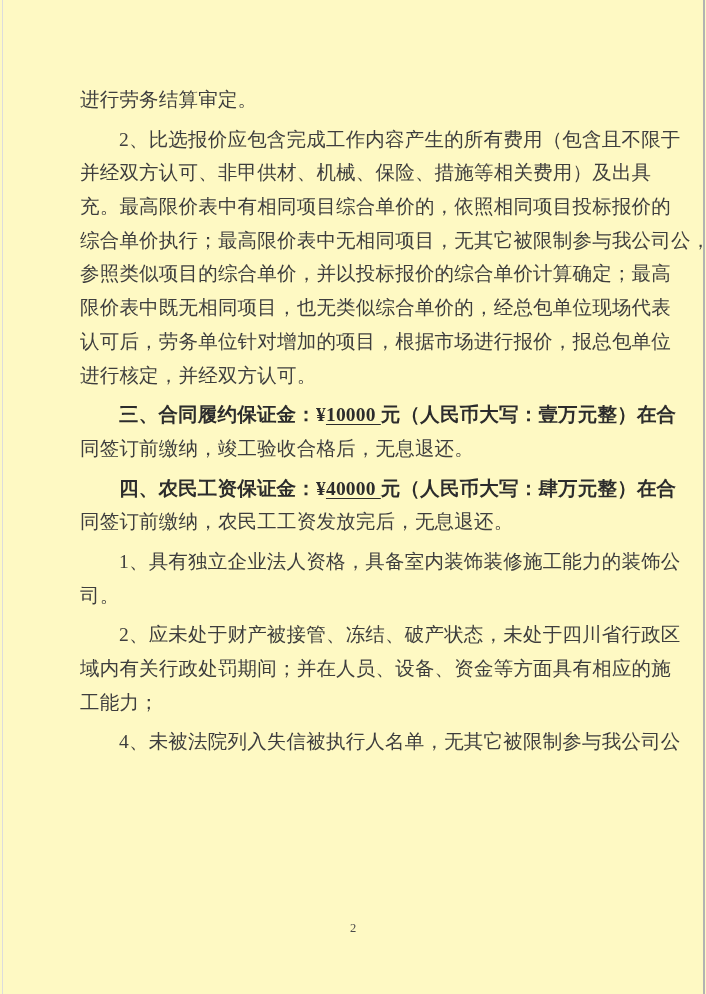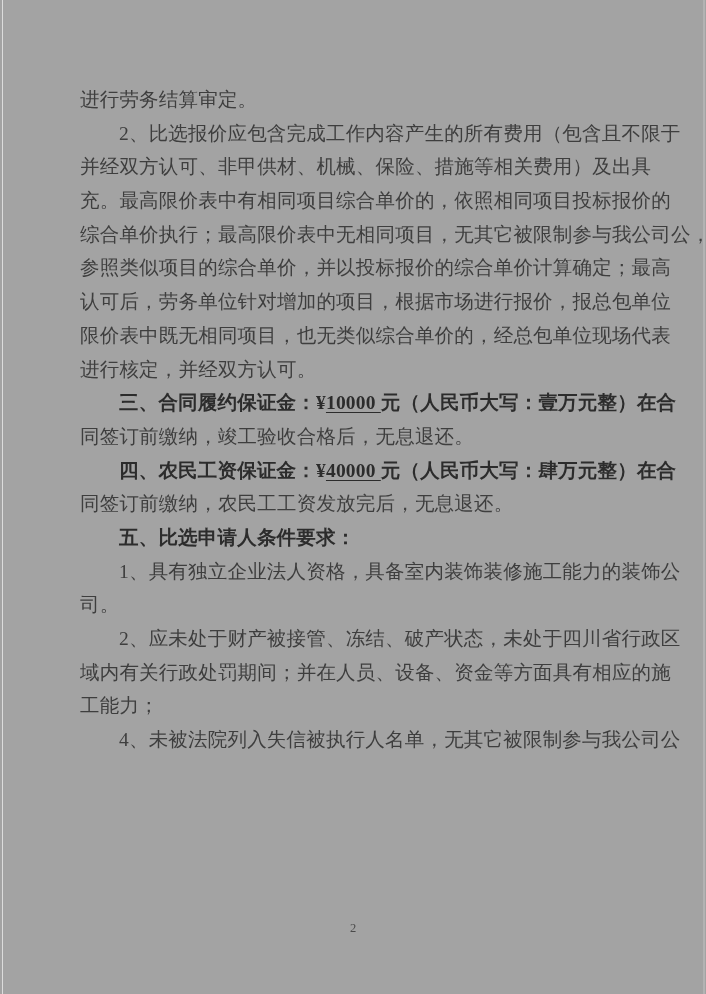--- a/index.html
+++ b/index.html
@@ -12,21 +12,21 @@
     background: #ffffff;
     position: relative;
     overflow: hidden;
     font-family: "Liberation Serif", "DejaVu Serif", serif;
   }
   .page {
     position: absolute;
     left: 0; top: 0;
     width: 706px;
     height: 994px;
-    background: #a3a3a3;
+    background: #fef9c3;
   }
   
   .edge-left {
     position: absolute;
     left: 2px; top: 0;
     width: 1px; height: 994px;
     background: #dcdcdc;
   }
   .edge-right {
     position: absolute;
@@ -43,20 +43,21 @@
     font-size: 19.5px;
     line-height: 33.7px;
     letter-spacing: 0.2px;
   }
   .line {
     white-space: nowrap;
     height: 33.7px;
   }
   .line.indent {
     padding-left: 39px;
+    margin-top: 6px;
   }
   .line.bold {
     font-weight: bold;
     color: #2c2c2c;
   }
   .seg-underline {
     text-decoration: underline;
     text-underline-offset: 3px;
     text-align: right;
   }
@@ -78,28 +79,27 @@
   <div class="edge-left"></div>
   <div class="edge-right"></div>
 
   <div class="doc-body">
       <div class="line">进行劳务结算审定。</div>
       <div class="line indent">2、比选报价应包含完成工作内容产生的所有费用（包含且不限于</div>
       <div class="line">并经双方认可、非甲供材、机械、保险、措施等相关费用）及出具</div>
       <div class="line">充。最高限价表中有相同项目综合单价的，依照相同项目投标报价的</div>
       <div class="line">综合单价执行；最高限价表中无相同项目，无其它被限制参与我公司公，</div>
       <div class="line">参照类似项目的综合单价，并以投标报价的综合单价计算确定；最高</div>
+      <div class="line">限价表中既无相同项目，也无类似综合单价的，经总包单位现场代表</div>
       <div class="line">认可后，劳务单位针对增加的项目，根据市场进行报价，报总包单位</div>
-      <div class="line">限价表中既无相同项目，也无类似综合单价的，经总包单位现场代表</div>
       <div class="line">进行核定，并经双方认可。</div>
       <div class="line indent bold"><span class="">三、合同履约保证金：¥</span><span class="seg-underline">10000 </span><span class="">元（人民币大写：壹万元整）在合</span></div>
       <div class="line">同签订前缴纳，竣工验收合格后，无息退还。</div>
       <div class="line indent bold"><span class="">四、农民工资保证金：¥</span><span class="seg-underline">40000 </span><span class="">元（人民币大写：肆万元整）在合</span></div>
       <div class="line">同签订前缴纳，农民工工资发放完后，无息退还。</div>
-      <div class="line indent bold">五、比选申请人条件要求：</div>
       <div class="line indent">1、具有独立企业法人资格，具备室内装饰装修施工能力的装饰公</div>
       <div class="line">司。</div>
       <div class="line indent">2、应未处于财产被接管、冻结、破产状态，未处于四川省行政区</div>
       <div class="line">域内有关行政处罚期间；并在人员、设备、资金等方面具有相应的施</div>
       <div class="line">工能力；</div>
       <div class="line indent">4、未被法院列入失信被执行人名单，无其它被限制参与我公司公</div>
     </div>
 
   <div class="page-number">2</div>
 </div>

